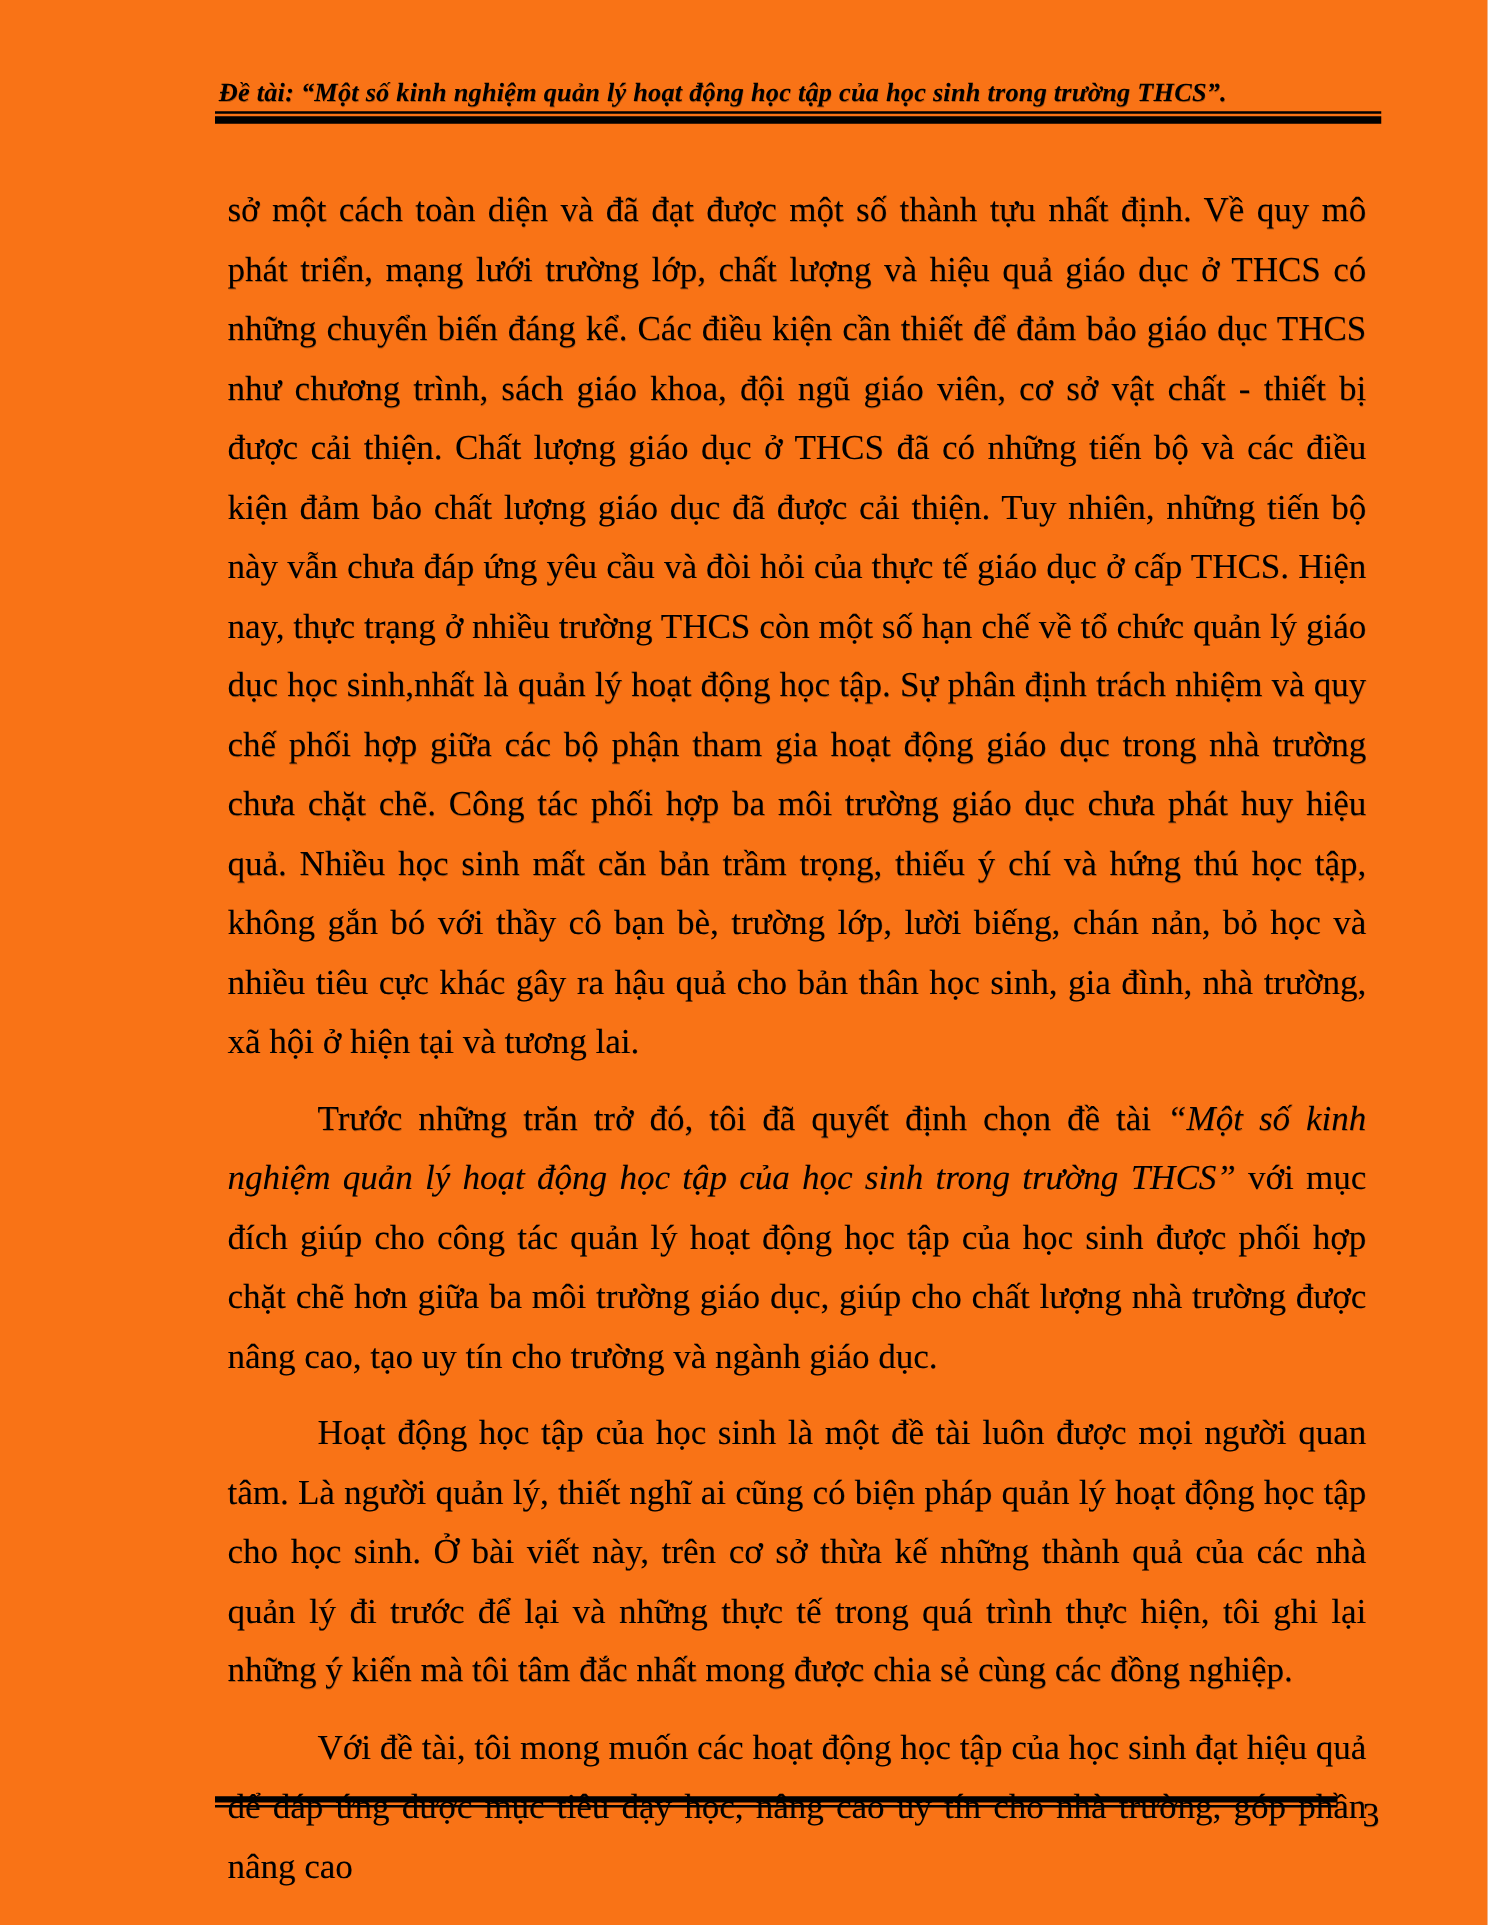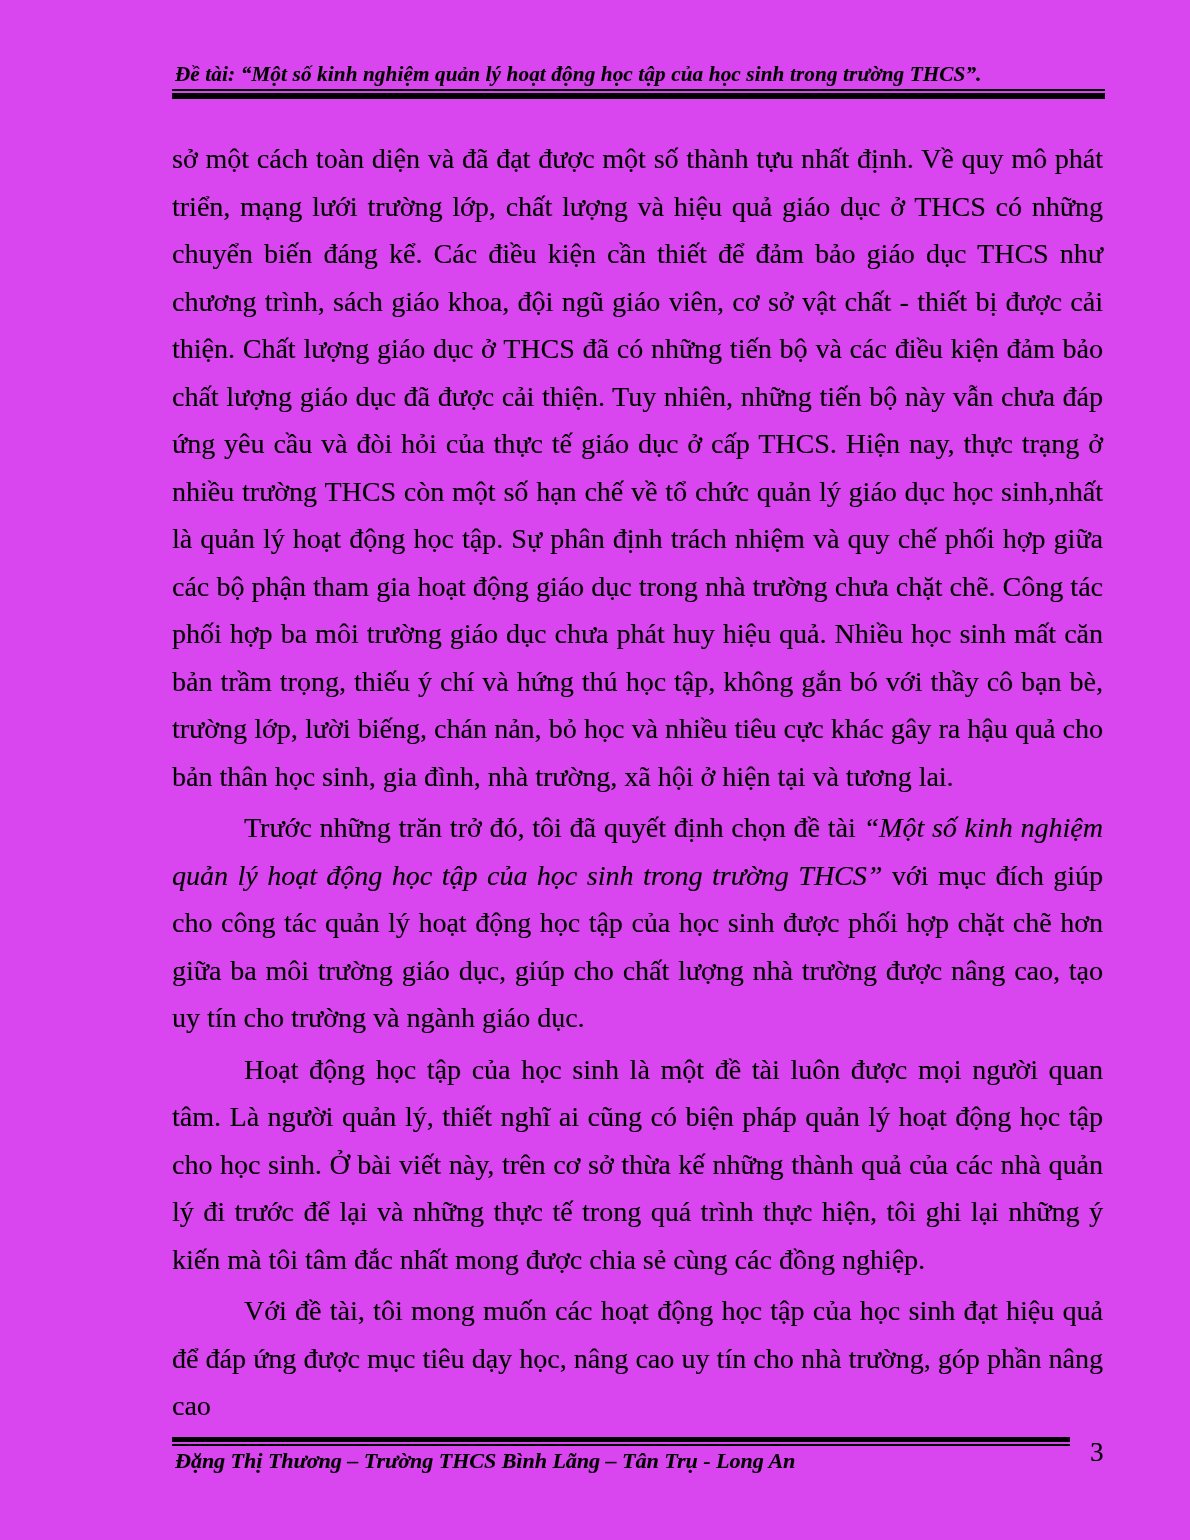--- a/index.html
+++ b/index.html
@@ -1,20 +1,20 @@
 <!DOCTYPE html>
 <html lang="vi"><head>
 <meta charset="utf-8">
 <style>
   html,body { margin:0; padding:0; background:#e8e8e8; }
   .page {
     position:relative;
     width:1190px; height:1540px;
     margin:0 auto;
-    background:#d946ef;
+    background:#f97316;
     color:#000;
     font-family:"Liberation Serif","DejaVu Serif",serif;
     overflow:hidden;
     text-shadow:0.4px 0.4px 0 rgba(0,0,0,0.28);
   }
 
   
   .header-title {
     position:absolute; left:175px; top:62px;
     font-size:21px; font-weight:bold; font-style:italic;
@@ -26,21 +26,21 @@
   .header-rule .thin  { height:2px; }
   .header-rule .gap   { height:2px; background:transparent; }
   .header-rule .thick { height:6px; }
 
   
   .body-text {
     position:absolute; left:168px; top:131px; width:939px;
     font-size:28px; line-height:47.5px;
     text-align:justify;
   }
-  .body-text p { margin:4px; }
+  .body-text p { margin:14px; }
   .indent { text-indent:72px; }
   .quote-italic { font-style:italic; }
   .section-heading { font-weight:bold; padding-left:16px; text-align:left; }
 
   
   .footer-rule { left:172px; top:1437px; width:898px; }
   .footer-rule .thick { height:5px; }
   .footer-rule .gap   { height:2px; background:transparent; }
   .footer-rule .thin  { height:2px; }
   .footer-author {
@@ -74,16 +74,15 @@
     <p class="indent">Hoạt động học tập của học sinh là một đề tài luôn được mọi người quan tâm. Là người quản lý, thiết nghĩ ai cũng có biện pháp quản lý hoạt động học tập cho học sinh. Ở bài viết này, trên cơ sở thừa kế những thành quả của các nhà quản lý đi trước để lại và những thực tế trong quá trình thực hiện, tôi ghi lại những ý kiến mà tôi tâm đắc nhất mong được chia sẻ cùng các đồng nghiệp.</p>
 
     <p class="indent">Với đề tài, tôi mong muốn các hoạt động học tập của học sinh đạt hiệu quả để đáp ứng được mục tiêu dạy học, nâng cao uy tín cho nhà trường, góp phần nâng cao</p>
   </div>
 
   <div class="rule footer-rule">
     <div class="bar thick"></div>
     <div class="gap"></div>
     <div class="bar thin"></div>
   </div>
-  <div class="footer-author">Đặng Thị Thương – Trường THCS Bình Lãng – Tân Trụ - Long An</div>
   <div class="page-number">3</div>
 
 </div>
 
 </body></html>

